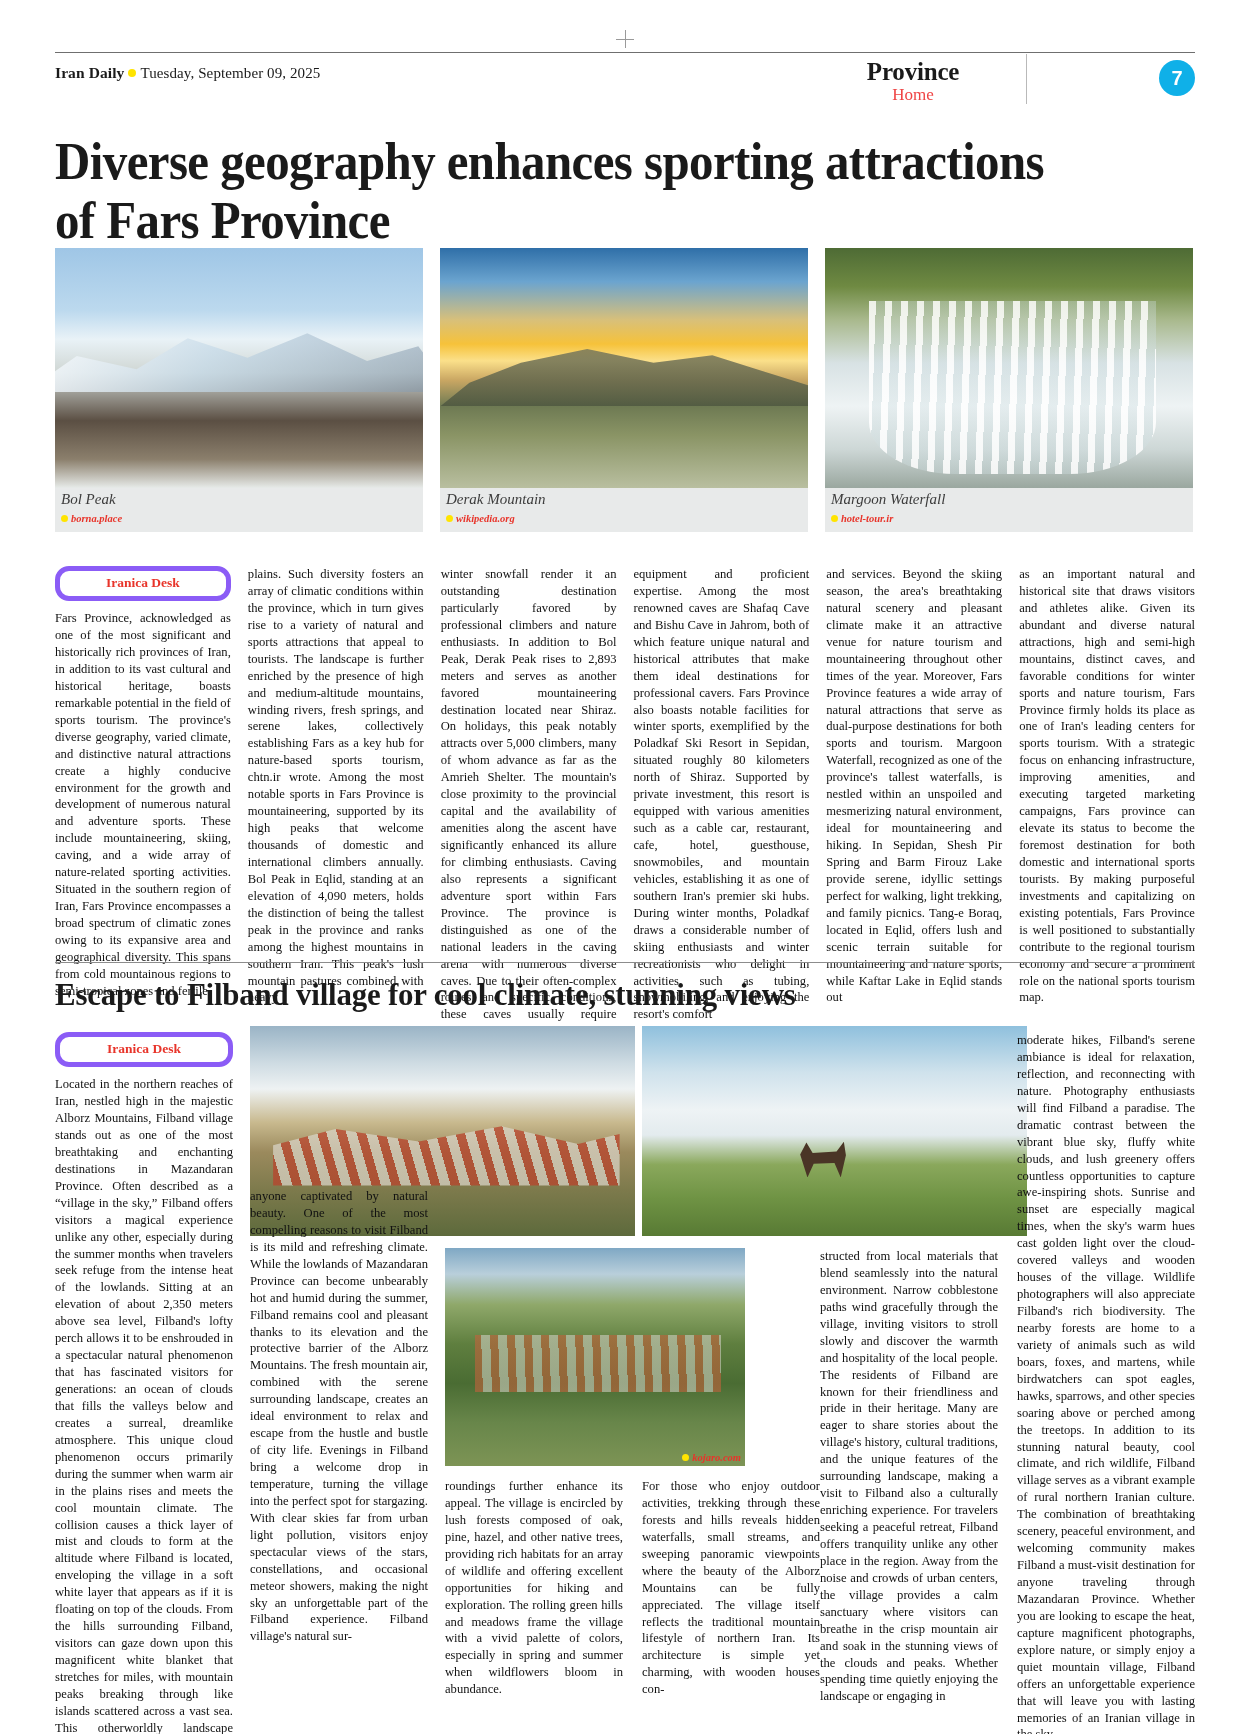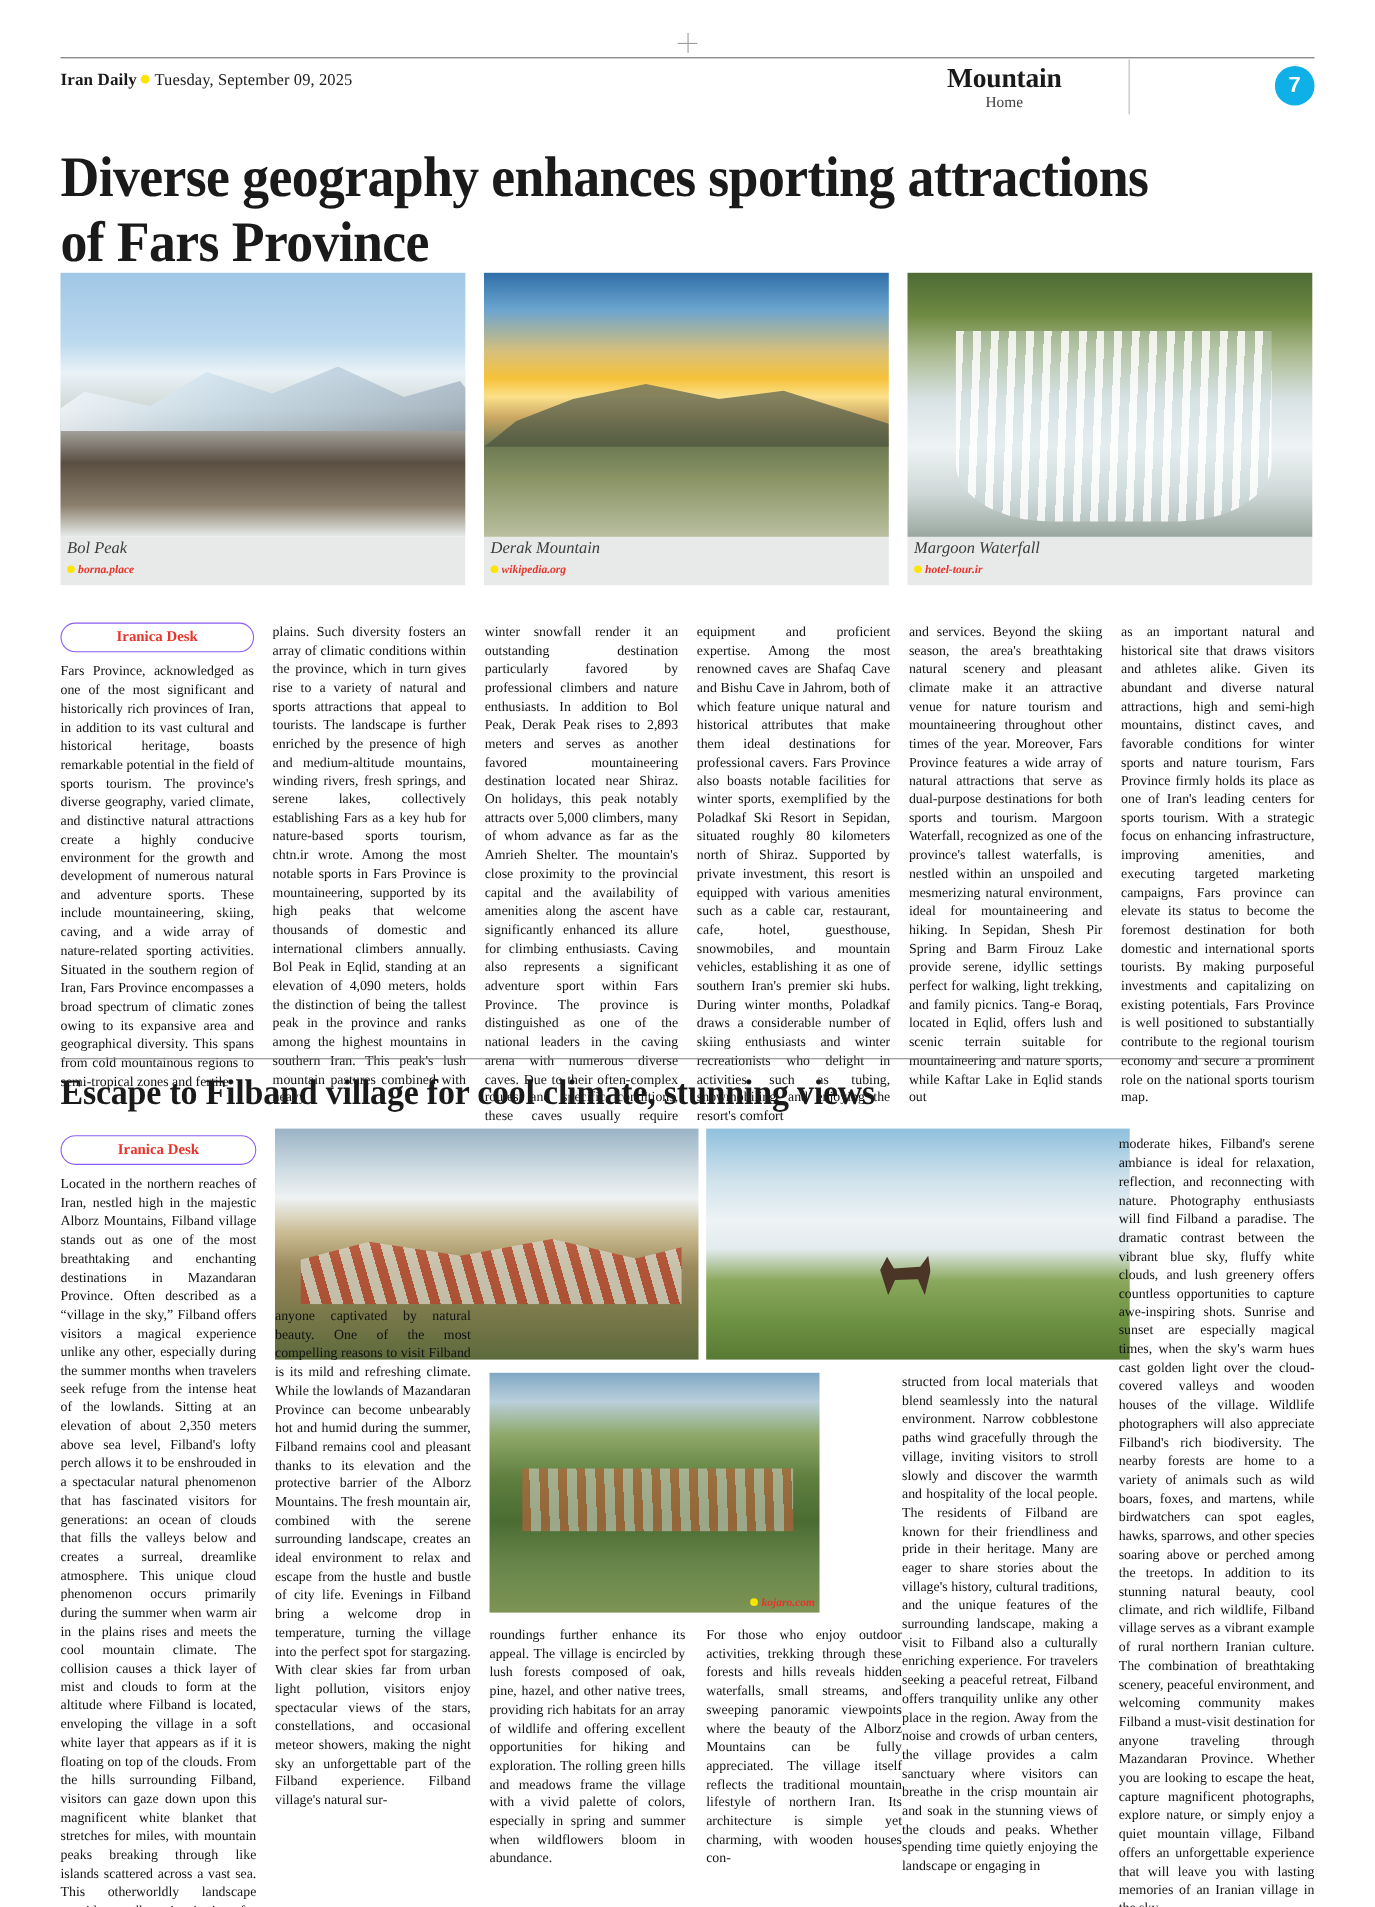--- a/index.html
+++ b/index.html
@@ -82,22 +82,22 @@
     text-align: center;
     width: 200px;
   }
   .section-title {
     font-size: 25px;
     font-weight: bold;
     line-height: 1.08;
     letter-spacing: -0.2px;
   }
   .section-sub {
-    font-size: 14px;
-    color: #404040;
+    font-size: 17px;
+    color: #ef4444;
     line-height: 1.1;
     margin-top: 1px;
   }
   .section-divider {
     position: absolute;
     right: 168px;
     top: 2px;
     width: 1px;
     height: 50px;
     background: #b9b9b9;
@@ -250,21 +250,21 @@
   .img-village:after {
     content: "";
     position: absolute;
     left: 10%; right: 8%; top: 40%; height: 26%;
     background: repeating-linear-gradient(88deg, #c2623c 0 8px, #cfcec0 8px 17px);
     opacity: .6;
   }
 
   
   .desk-pill {
-    border: 1px solid #8b5cf6;
+    border: 5px solid #8b5cf6;
     border-radius: 14px;
     text-align: center;
     font-size: 13.5px;
     font-weight: bold;
     color: #e8342a;
     padding: 3px 0 4px 0;
     margin-bottom: 9px;
     font-family: "Liberation Serif", serif;
   }
 
@@ -392,21 +392,21 @@
   <div class="crop-mark"></div>
 
   <div class="masthead">
     <div class="masthead-rule"></div>
 
     <div class="masthead-left">
       <span class="paper-name">Iran Daily</span><span class="dot-yellow"></span><span class="issue-date">Tuesday, September 09, 2025</span>
     </div>
 
     <div class="section-block">
-      <div class="section-title">Mountain</div>
+      <div class="section-title">Province</div>
       <div class="section-sub">Home</div>
     </div>
     <div class="section-divider"></div>
 
     <div class="page-badge">7</div>
   </div>
 
   <div class="headline-main">Diverse geography enhances sporting attractions of Fars Province</div>
 
   <div class="photo-row">

